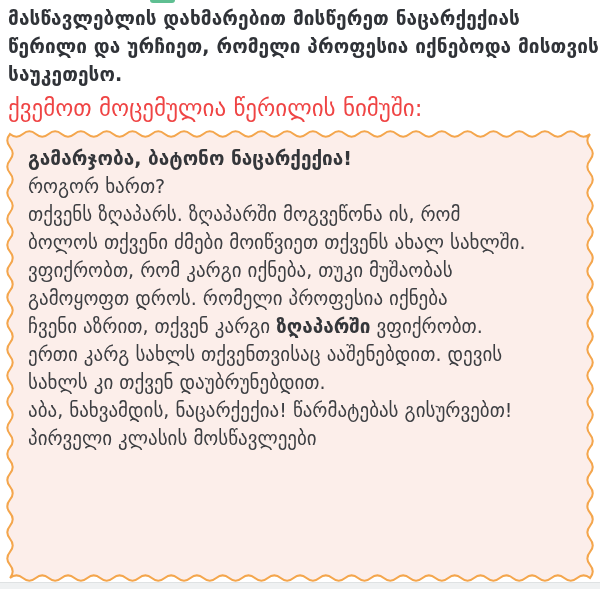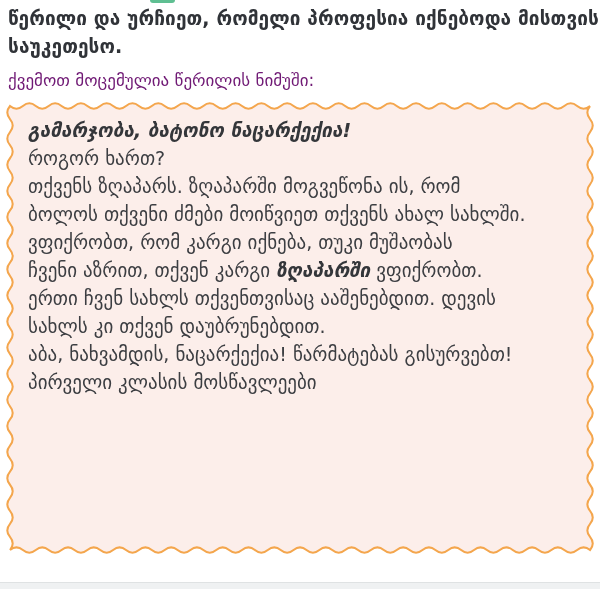--- a/index.html
+++ b/index.html
@@ -28,24 +28,24 @@
   .intro .hline {
     font-size: 19px;
     line-height: 28px;
     font-weight: 700;
     color: #303338;
     letter-spacing: 0.1px;
     white-space: nowrap;
   }
   .intro .note {
     margin-top: 6px;
-    font-size: 17px;
+    font-size: 23px;
     line-height: 28px;
     font-weight: 400;
-    color: #701a75;
+    color: #ef4444;
     white-space: nowrap;
   }
   .letter-card {
     position: relative;
     margin: 8px 6px 0 6px;
     height: 452px;
   }
   .letter-card svg.wave {
     position: absolute;
     inset: 0;
@@ -56,56 +56,58 @@
     position: relative;
     z-index: 1;
     padding: 14px 20px 0 22px;
   }
   .lline {
     font-size: 19px;
     line-height: 28px;
     color: #3c3e42;
     white-space: nowrap;
   }
-  .bold { font-weight: 700; color: #34363a; font-style: italic; }
+  .bold { font-weight: 700; color: #34363a; }
   .footer-strip {
     position: absolute;
     left: 0; right: 0; bottom: 0;
     height: 7px;
     background: #eff1f2;
     border-top: 1px solid #dfe2e3;
   }
 </style>
 </head>
 <body>
 
 <div class="page">
 
   <div class="green-pill"></div>
 
   <div class="intro">
     <div class="heading">
+      <div class="hline">მასწავლებლის დახმარებით მისწერეთ ნაცარქექიას</div>
       <div class="hline">წერილი და ურჩიეთ, რომელი პროფესია იქნებოდა მისთვის</div>
       <div class="hline">საუკეთესო.</div>
     </div>
     <div class="note">ქვემოთ მოცემულია წერილის ნიმუში:</div>
   </div>
 
   <div class="letter-card">
     <svg class="wave" aria-hidden="true" preserveAspectRatio="none" viewBox="0 0 588 452">
       <path id="wavePath" d="M 4 4 q 6.44 5.40 12.89 0.00 q 6.44 -5.40 12.89 0.00 q 6.44 5.40 12.89 0.00 q 6.44 -5.40 12.89 0.00 q 6.44 5.40 12.89 0.00 q 6.44 -5.40 12.89 0.00 q 6.44 5.40 12.89 0.00 q 6.44 -5.40 12.89 0.00 q 6.44 5.40 12.89 0.00 q 6.44 -5.40 12.89 0.00 q 6.44 5.40 12.89 0.00 q 6.44 -5.40 12.89 0.00 q 6.44 5.40 12.89 0.00 q 6.44 -5.40 12.89 0.00 q 6.44 5.40 12.89 0.00 q 6.44 -5.40 12.89 0.00 q 6.44 5.40 12.89 0.00 q 6.44 -5.40 12.89 0.00 q 6.44 5.40 12.89 0.00 q 6.44 -5.40 12.89 0.00 q 6.44 5.40 12.89 0.00 q 6.44 -5.40 12.89 0.00 q 6.44 5.40 12.89 0.00 q 6.44 -5.40 12.89 0.00 q 6.44 5.40 12.89 0.00 q 6.44 -5.40 12.89 0.00 q 6.44 5.40 12.89 0.00 q 6.44 -5.40 12.89 0.00 q 6.44 5.40 12.89 0.00 q 6.44 -5.40 12.89 0.00 q 6.44 5.40 12.89 0.00 q 6.44 -5.40 12.89 0.00 q 6.44 5.40 12.89 0.00 q 6.44 -5.40 12.89 0.00 q 6.44 5.40 12.89 0.00 q 6.44 -5.40 12.89 0.00 q 6.44 5.40 12.89 0.00 q 6.44 -5.40 12.89 0.00 q 6.44 5.40 12.89 0.00 q 6.44 -5.40 12.89 0.00 q 6.44 5.40 12.89 0.00 q 6.44 -5.40 12.89 0.00 q 6.44 5.40 12.89 0.00 q 6.44 -5.40 12.89 0.00 q 6.44 5.40 12.89 0.00 q -5.40 6.53 0.00 13.06 q 5.40 6.53 0.00 13.06 q -5.40 6.53 0.00 13.06 q 5.40 6.53 0.00 13.06 q -5.40 6.53 0.00 13.06 q 5.40 6.53 0.00 13.06 q -5.40 6.53 0.00 13.06 q 5.40 6.53 0.00 13.06 q -5.40 6.53 0.00 13.06 q 5.40 6.53 0.00 13.06 q -5.40 6.53 0.00 13.06 q 5.40 6.53 0.00 13.06 q -5.40 6.53 0.00 13.06 q 5.40 6.53 0.00 13.06 q -5.40 6.53 0.00 13.06 q 5.40 6.53 0.00 13.06 q -5.40 6.53 0.00 13.06 q 5.40 6.53 0.00 13.06 q -5.40 6.53 0.00 13.06 q 5.40 6.53 0.00 13.06 q -5.40 6.53 0.00 13.06 q 5.40 6.53 0.00 13.06 q -5.40 6.53 0.00 13.06 q 5.40 6.53 0.00 13.06 q -5.40 6.53 0.00 13.06 q 5.40 6.53 0.00 13.06 q -5.40 6.53 0.00 13.06 q 5.40 6.53 0.00 13.06 q -5.40 6.53 0.00 13.06 q 5.40 6.53 0.00 13.06 q -5.40 6.53 0.00 13.06 q 5.40 6.53 0.00 13.06 q -5.40 6.53 0.00 13.06 q 5.40 6.53 0.00 13.06 q -6.44 -5.40 -12.89 0.00 q -6.44 5.40 -12.89 0.00 q -6.44 -5.40 -12.89 0.00 q -6.44 5.40 -12.89 0.00 q -6.44 -5.40 -12.89 0.00 q -6.44 5.40 -12.89 0.00 q -6.44 -5.40 -12.89 0.00 q -6.44 5.40 -12.89 0.00 q -6.44 -5.40 -12.89 0.00 q -6.44 5.40 -12.89 0.00 q -6.44 -5.40 -12.89 0.00 q -6.44 5.40 -12.89 0.00 q -6.44 -5.40 -12.89 0.00 q -6.44 5.40 -12.89 0.00 q -6.44 -5.40 -12.89 0.00 q -6.44 5.40 -12.89 0.00 q -6.44 -5.40 -12.89 0.00 q -6.44 5.40 -12.89 0.00 q -6.44 -5.40 -12.89 0.00 q -6.44 5.40 -12.89 0.00 q -6.44 -5.40 -12.89 0.00 q -6.44 5.40 -12.89 0.00 q -6.44 -5.40 -12.89 0.00 q -6.44 5.40 -12.89 0.00 q -6.44 -5.40 -12.89 0.00 q -6.44 5.40 -12.89 0.00 q -6.44 -5.40 -12.89 0.00 q -6.44 5.40 -12.89 0.00 q -6.44 -5.40 -12.89 0.00 q -6.44 5.40 -12.89 0.00 q -6.44 -5.40 -12.89 0.00 q -6.44 5.40 -12.89 0.00 q -6.44 -5.40 -12.89 0.00 q -6.44 5.40 -12.89 0.00 q -6.44 -5.40 -12.89 0.00 q -6.44 5.40 -12.89 0.00 q -6.44 -5.40 -12.89 0.00 q -6.44 5.40 -12.89 0.00 q -6.44 -5.40 -12.89 0.00 q -6.44 5.40 -12.89 0.00 q -6.44 -5.40 -12.89 0.00 q -6.44 5.40 -12.89 0.00 q -6.44 -5.40 -12.89 0.00 q -6.44 5.40 -12.89 0.00 q -6.44 -5.40 -12.89 0.00 q 5.40 -6.53 0.00 -13.06 q -5.40 -6.53 0.00 -13.06 q 5.40 -6.53 0.00 -13.06 q -5.40 -6.53 0.00 -13.06 q 5.40 -6.53 0.00 -13.06 q -5.40 -6.53 0.00 -13.06 q 5.40 -6.53 0.00 -13.06 q -5.40 -6.53 0.00 -13.06 q 5.40 -6.53 0.00 -13.06 q -5.40 -6.53 0.00 -13.06 q 5.40 -6.53 0.00 -13.06 q -5.40 -6.53 0.00 -13.06 q 5.40 -6.53 0.00 -13.06 q -5.40 -6.53 0.00 -13.06 q 5.40 -6.53 0.00 -13.06 q -5.40 -6.53 0.00 -13.06 q 5.40 -6.53 0.00 -13.06 q -5.40 -6.53 0.00 -13.06 q 5.40 -6.53 0.00 -13.06 q -5.40 -6.53 0.00 -13.06 q 5.40 -6.53 0.00 -13.06 q -5.40 -6.53 0.00 -13.06 q 5.40 -6.53 0.00 -13.06 q -5.40 -6.53 0.00 -13.06 q 5.40 -6.53 0.00 -13.06 q -5.40 -6.53 0.00 -13.06 q 5.40 -6.53 0.00 -13.06 q -5.40 -6.53 0.00 -13.06 q 5.40 -6.53 0.00 -13.06 q -5.40 -6.53 0.00 -13.06 q 5.40 -6.53 0.00 -13.06 q -5.40 -6.53 0.00 -13.06 q 5.40 -6.53 0.00 -13.06 q -5.40 -6.53 0.00 -13.06 Z" fill="#fceeea" stroke="#f4a64d" stroke-width="2"></path>
     </svg>
     <div class="letter-content">
       <div class="lline bold">გამარჯობა, ბატონო ნაცარქექია!</div>
       <div class="lline">როგორ ხართ?</div>
       <div class="lline">თქვენს ზღაპარს. ზღაპარში მოგვეწონა ის, რომ</div>
       <div class="lline">ბოლოს თქვენი ძმები მოიწვიეთ თქვენს ახალ სახლში.</div>
       <div class="lline">ვფიქრობთ, რომ კარგი იქნება, თუკი მუშაობას</div>
+      <div class="lline">გამოყოფთ დროს. რომელი პროფესია იქნება</div>
       <div class="lline"><span>ჩვენი აზრით, თქვენ კარგი </span><span class="bold">ზღაპარში</span><span> ვფიქრობთ.</span></div>
-      <div class="lline">ერთი ჩვენ სახლს თქვენთვისაც ააშენებდით. დევის</div>
+      <div class="lline">ერთი კარგ სახლს თქვენთვისაც ააშენებდით. დევის</div>
       <div class="lline">სახლს კი თქვენ დაუბრუნებდით.</div>
       <div class="lline">აბა, ნახვამდის, ნაცარქექია! წარმატებას გისურვებთ!</div>
       <div class="lline">პირველი კლასის მოსწავლეები</div>
     </div>
   </div>
 
   <div class="footer-strip"></div>
 
 </div>
 

